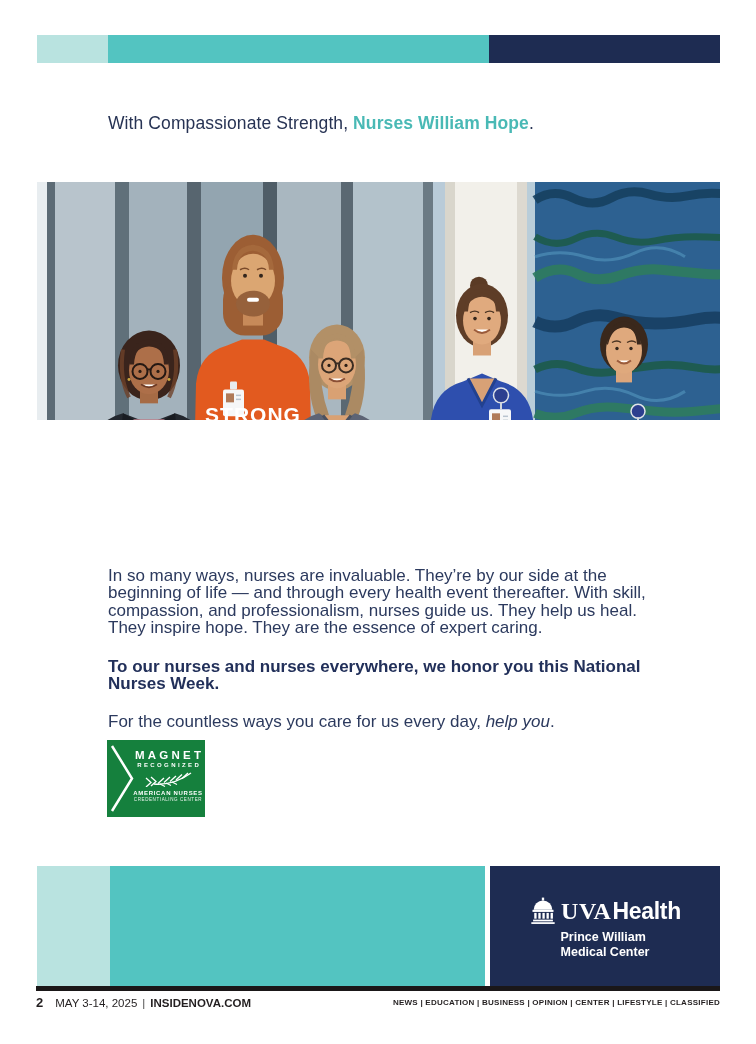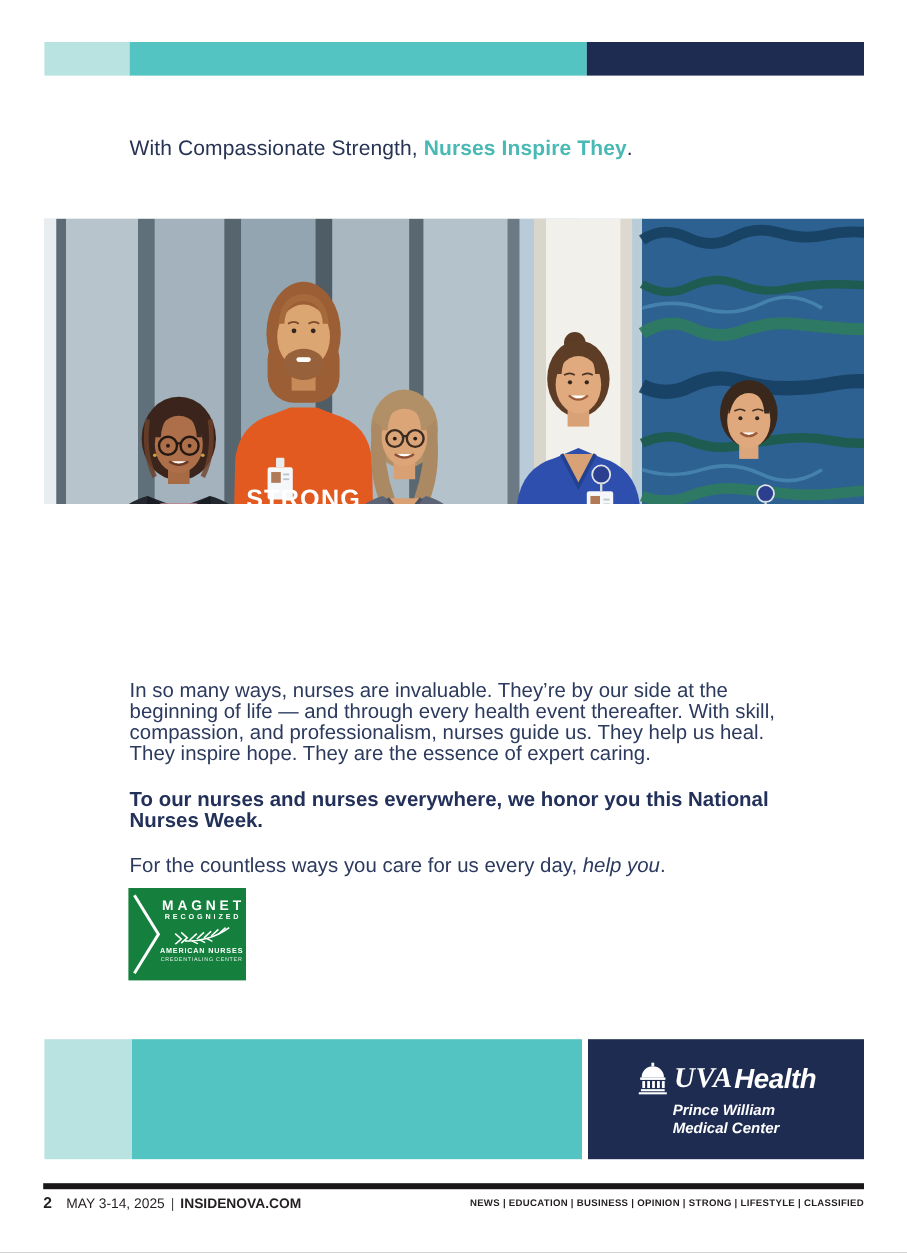--- a/index.html
+++ b/index.html
@@ -29,21 +29,21 @@
   .magnet{position:absolute;left:107px;top:740px;width:98px;height:77px;background:#15803d;}
   .magnet .chev{position:absolute;left:0;top:0;}
   .magnet .mtxt{position:absolute;left:26px;top:0;width:70px;height:77px;display:flex;
     flex-direction:column;align-items:center;color:#fff;}
   .magnet .m1{margin-top:9px;font-size:11.5px;font-weight:600;letter-spacing:3.2px;text-indent:3.2px;}
   .magnet .m2{margin-top:1px;font-size:6px;font-weight:600;letter-spacing:2.4px;text-indent:2.4px;}
   .magnet .branch{margin-top:3px;}
   .magnet .m3{margin-top:3px;font-size:6px;font-weight:700;letter-spacing:.7px;}
   .magnet .m4{margin-top:1px;font-size:4.5px;letter-spacing:.6px;opacity:.9;}
   
-  .bottom-bar{position:absolute;left:37px;top:866px;width:683px;height:100px;display:flex;font-style:italic;}
+  .bottom-bar{position:absolute;left:37px;top:866px;width:683px;height:124px;display:flex;}
   .bottom-bar .seg-light{width:73px;background:#b9e3e0;}
   .bottom-bar .seg-teal{width:375px;background:#53c4c1;}
   .bottom-bar .seg-gap{width:5px;background:#ffffff;}
   .bottom-bar .seg-navy{width:230px;background:#1e2c52;display:flex;flex-direction:column;
     align-items:center;justify-content:center;color:#fff;}
   .brand-row{display:flex;align-items:center;}
   .brand-row .uva{font-family:"Liberation Serif", serif;font-weight:700;font-size:24px;
     letter-spacing:.5px;margin-left:4px;}
   .brand-row .health{font-family:"Liberation Sans", sans-serif;font-weight:700;font-size:23px;
     letter-spacing:-.3px;margin-left:1px;}
@@ -63,21 +63,21 @@
 <body>
 
 <div class="page">
 
   <div class="top-bar">
     <div class="seg-light"></div>
     <div class="seg-teal"></div>
     <div class="seg-navy"></div>
   </div>
 
-  <div class="headline"><span>With Compassionate Strength, </span><span class="hl-teal">Nurses Inspire They</span><span>.</span></div>
+  <div class="headline"><span>With Compassionate Strength, </span><span class="hl-teal">Nurses William Hope</span><span>.</span></div>
 
   <div class="photo-frame">
     <svg width="683" height="339" viewBox="0 0 683 340" preserveAspectRatio="none">
 
       <g>
         <rect x="0" y="0" width="683" height="340" fill="#97a9b4"></rect>
         <rect x="0" y="0" width="10" height="340" fill="#e8edf0"></rect>
         <rect x="10" y="0" width="8" height="340" fill="#5c6b75"></rect>
         <rect x="18" y="0" width="60" height="340" fill="#b8c4cc"></rect>
         <rect x="78" y="0" width="14" height="340" fill="#60707a"></rect>
@@ -324,15 +324,15 @@
     </div>
   </div>
 
   <div class="footer-rule"></div>
   <div class="footer-left">
     <span class="pg">2</span>
     <span class="date">MAY 3-14, 2025</span>
     <span class="sep">|</span>
     <span class="site">INSIDENOVA.COM</span>
   </div>
-  <div class="footer-right">NEWS | EDUCATION | BUSINESS | OPINION | STRONG | LIFESTYLE | CLASSIFIED</div>
+  <div class="footer-right">NEWS | EDUCATION | BUSINESS | OPINION | CENTER | LIFESTYLE | CLASSIFIED</div>
 
 </div>
 
 </body></html>

